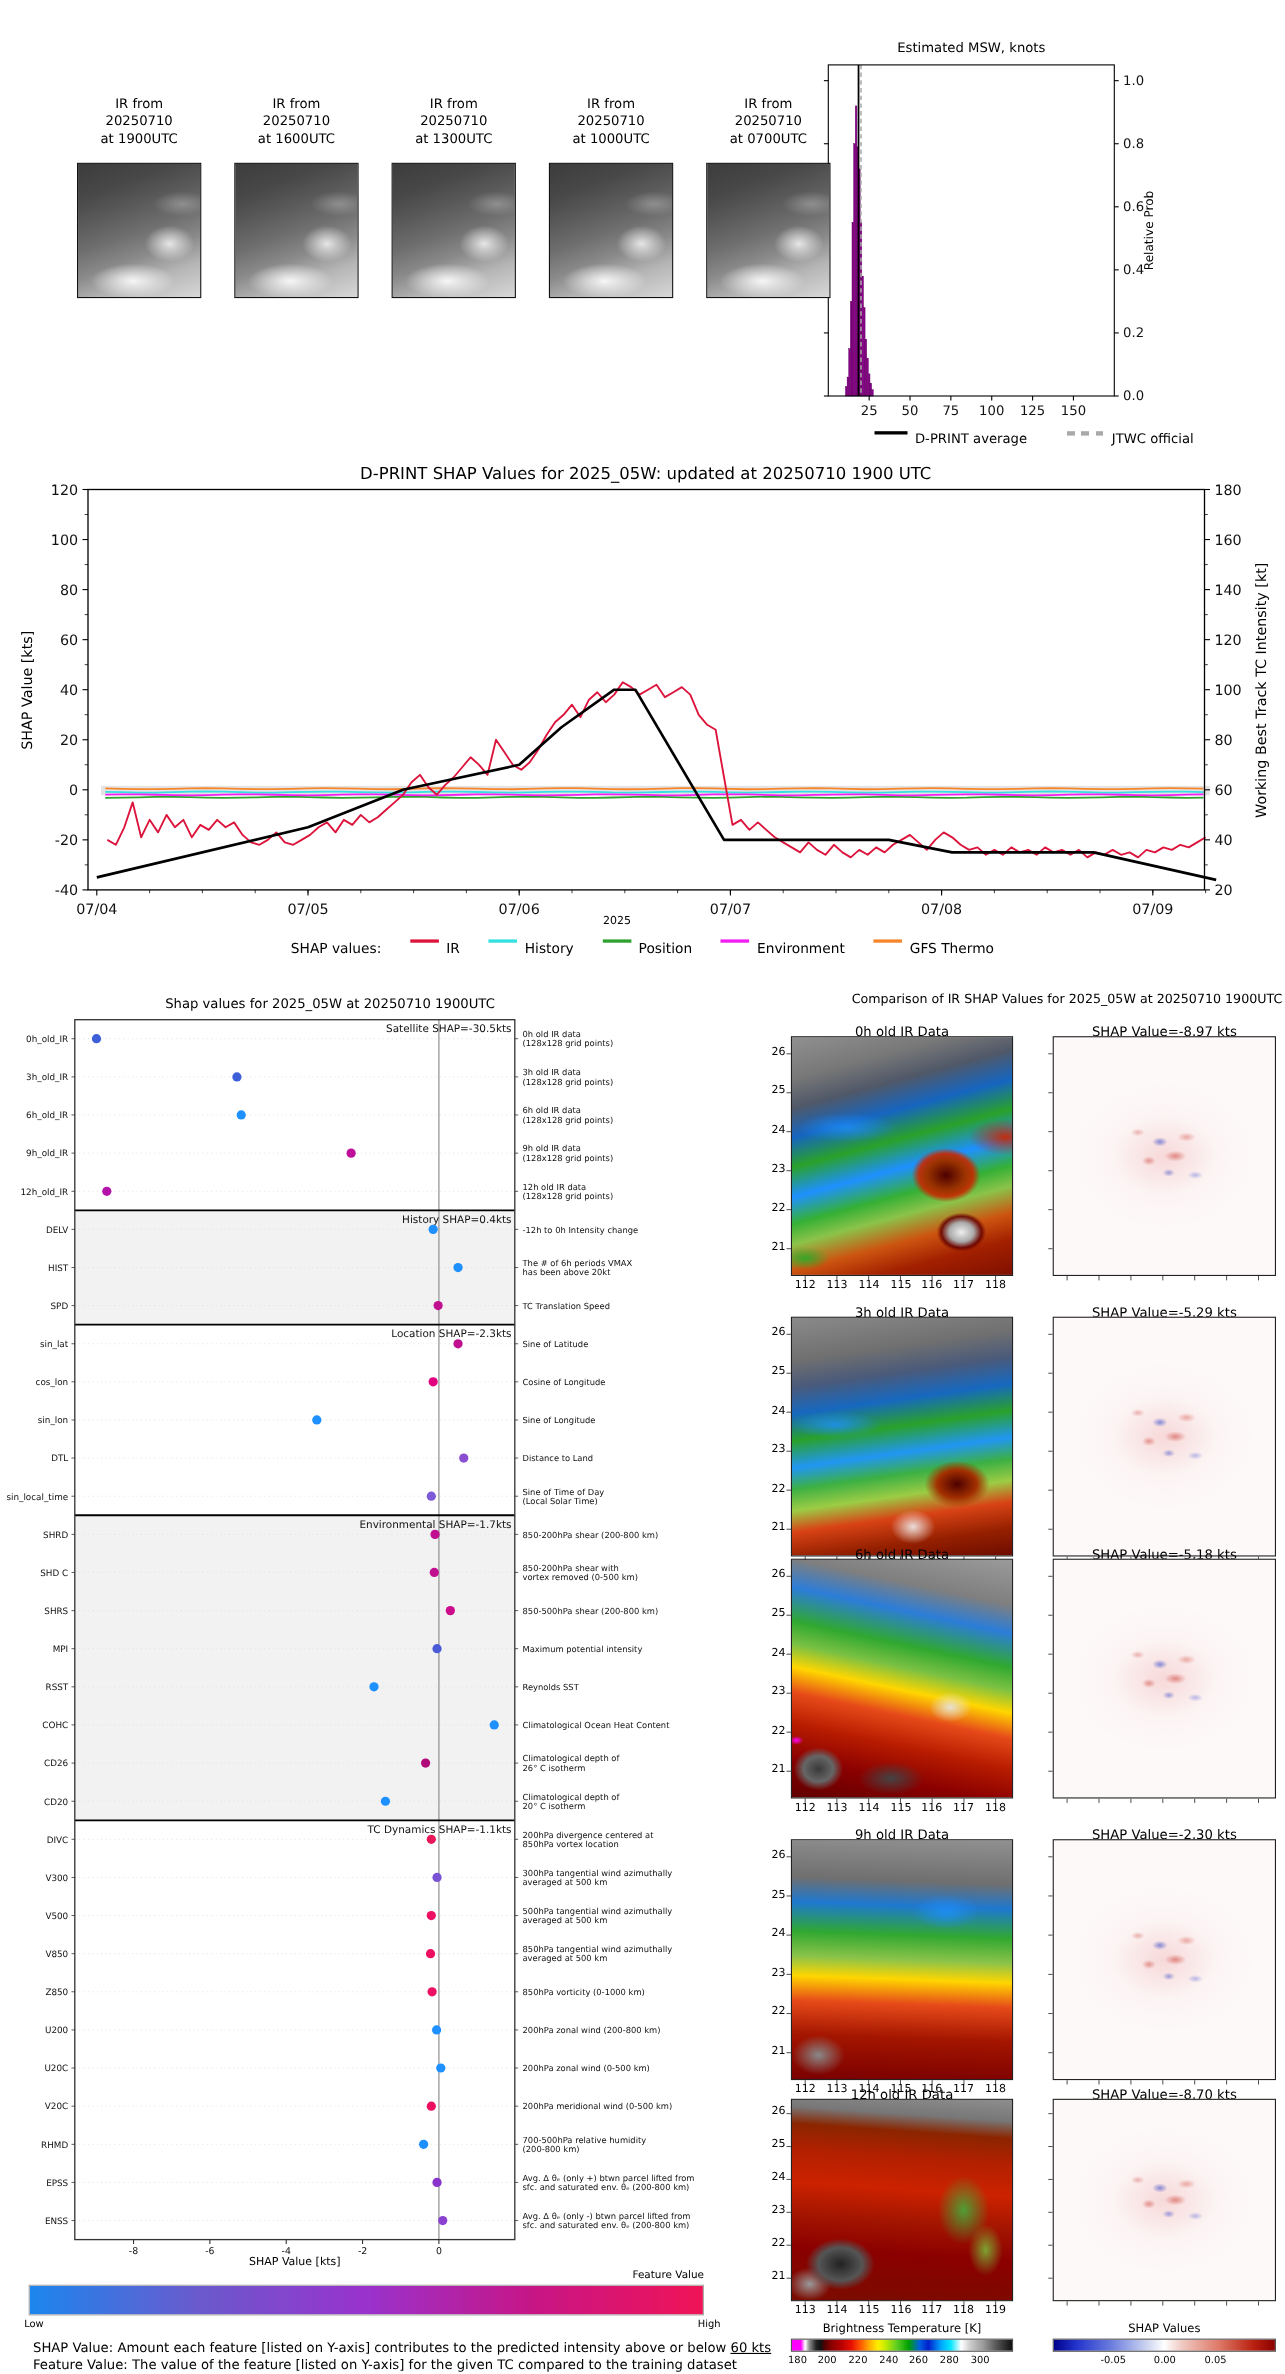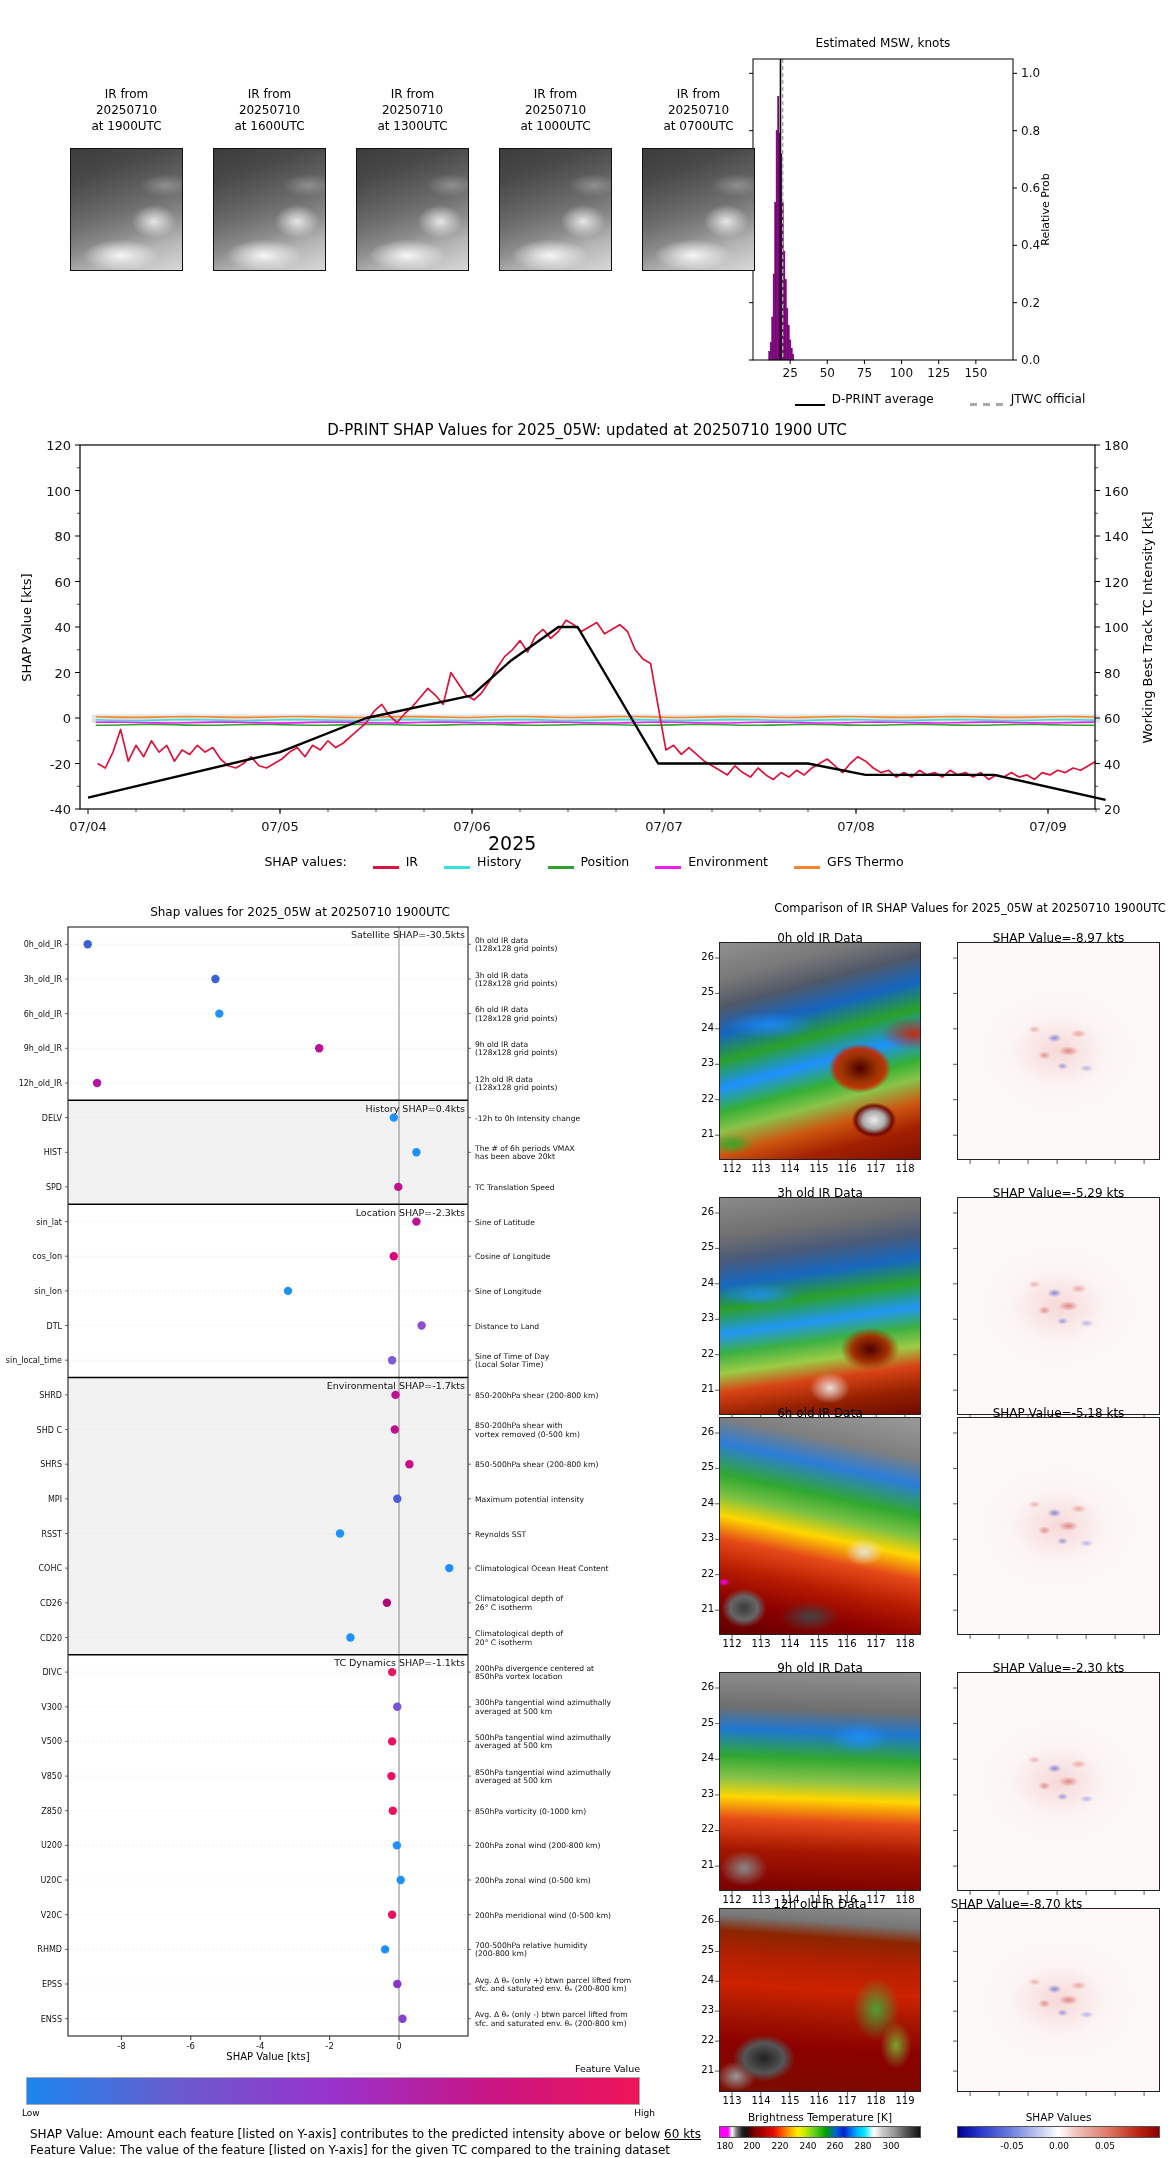--- a/index.html
+++ b/index.html
@@ -9,24 +9,24 @@
   .vtext{transform:rotate(-90deg);transform-origin:center;white-space:nowrap;text-align:center}
   #chart-layer{position:absolute;left:0;top:0;pointer-events:none}
   #chart-layer text{font-family:"DejaVu Sans",sans-serif;fill:#111}
   #top-title{left:0;top:5px;width:1090px;text-align:center;font-size:17px}
   #hist-title{left:753px;top:36px;width:260px;text-align:center;font-size:12px}
   #hist-ylabel{left:970px;top:203px;width:150px;font-size:11px}
   #hist-legend{left:720px;top:392px;width:440px;display:flex;justify-content:center;gap:36px;font-size:12px;align-items:center}
   #mid-title{left:0;top:421px;width:1174px;text-align:center;font-size:15px}
   #mid-ylabel-left{left:-124px;top:620px;width:300px;font-size:13px}
   #mid-ylabel-right{left:997px;top:620px;width:300px;font-size:13px}
-  #mid-xlabel{left:488px;top:832px;width:200px;text-align:left;font-size:19px}
+  #mid-xlabel{left:461px;top:832px;width:200px;text-align:center;font-size:10px}
   #ts-legend-row1,#ts-legend-row2{left:0;top:854px;width:1168px;display:flex;justify-content:center;gap:26px;font-size:12.5px;align-items:center}
   #ts-legend-row2{top:877px}
-  .leg-item{display:inline-flex;align-items:flex-end;gap:7px}
+  .leg-item{display:inline-flex;align-items:flex-start;gap:7px}
   .sw{display:inline-block;width:26px;height:3px}
   .linesw{display:inline-block;width:30px;height:2.5px;background:#000}
   .dashsw{display:inline-block;width:34px;height:3.5px;background:repeating-linear-gradient(90deg,#a9a9a9 0 7px,transparent 7px 13px)}
   #dot-title{left:40px;top:905px;width:520px;text-align:center;font-size:12px}
   #dot-xlabel{left:168px;top:2051px;width:200px;text-align:center;font-size:10px}
   #fv-label{left:340px;top:2063px;width:300px;text-align:right;font-size:9.5px}
   #fv-bar{left:26px;top:2077px;width:614px;height:28px;border:1px solid #aaa}
   #fv-low{left:22px;top:2108px;font-size:9px}
   #fv-high{left:585px;top:2108px;width:70px;text-align:right;font-size:9px}
   #fn1,#fn2{left:30px;font-size:12px;white-space:nowrap}
@@ -732,21 +732,21 @@
     <div class="mtick" style="position:absolute;left:694px;top:1823px;width:20px;text-align:right;">22</div>
     <div class="mtick" style="position:absolute;left:694px;top:1859px;width:20px;text-align:right;">21</div>
     <div class="mtick" style="position:absolute;left:718px;top:1894px;width:28px;text-align:center;">112</div>
     <div class="mtick" style="position:absolute;left:747px;top:1894px;width:28px;text-align:center;">113</div>
     <div class="mtick" style="position:absolute;left:776px;top:1894px;width:28px;text-align:center;">114</div>
     <div class="mtick" style="position:absolute;left:805px;top:1894px;width:28px;text-align:center;">115</div>
     <div class="mtick" style="position:absolute;left:833px;top:1894px;width:28px;text-align:center;">116</div>
     <div class="mtick" style="position:absolute;left:862px;top:1894px;width:28px;text-align:center;">117</div>
     <div class="mtick" style="position:absolute;left:891px;top:1894px;width:28px;text-align:center;">118</div>
     <div class="rtitle" style="position:absolute;left:719px;top:1897px;width:202px;">12h old IR Data</div>
-    <div class="rtitle" style="position:absolute;left:915px;top:1897px;width:203px;">SHAP Value=-8.70 kts</div>
+    <div class="rtitle" style="position:absolute;left:957px;top:1897px;width:203px;">SHAP Value=-8.70 kts</div>
     <div class="ir-map ir5" style="position:absolute;left:719px;top:1908px;width:202px;height:184px;"></div>
     <div class="shap-map" style="position:absolute;left:957px;top:1908px;width:203px;height:184px;"></div>
     <div class="mtick" style="position:absolute;left:694px;top:1914px;width:20px;text-align:right;">26</div>
     <div class="mtick" style="position:absolute;left:694px;top:1944px;width:20px;text-align:right;">25</div>
     <div class="mtick" style="position:absolute;left:694px;top:1974px;width:20px;text-align:right;">24</div>
     <div class="mtick" style="position:absolute;left:694px;top:2004px;width:20px;text-align:right;">23</div>
     <div class="mtick" style="position:absolute;left:694px;top:2034px;width:20px;text-align:right;">22</div>
     <div class="mtick" style="position:absolute;left:694px;top:2064px;width:20px;text-align:right;">21</div>
     <div class="mtick" style="position:absolute;left:718px;top:2095px;width:28px;text-align:center;">113</div>
     <div class="mtick" style="position:absolute;left:747px;top:2095px;width:28px;text-align:center;">114</div>

